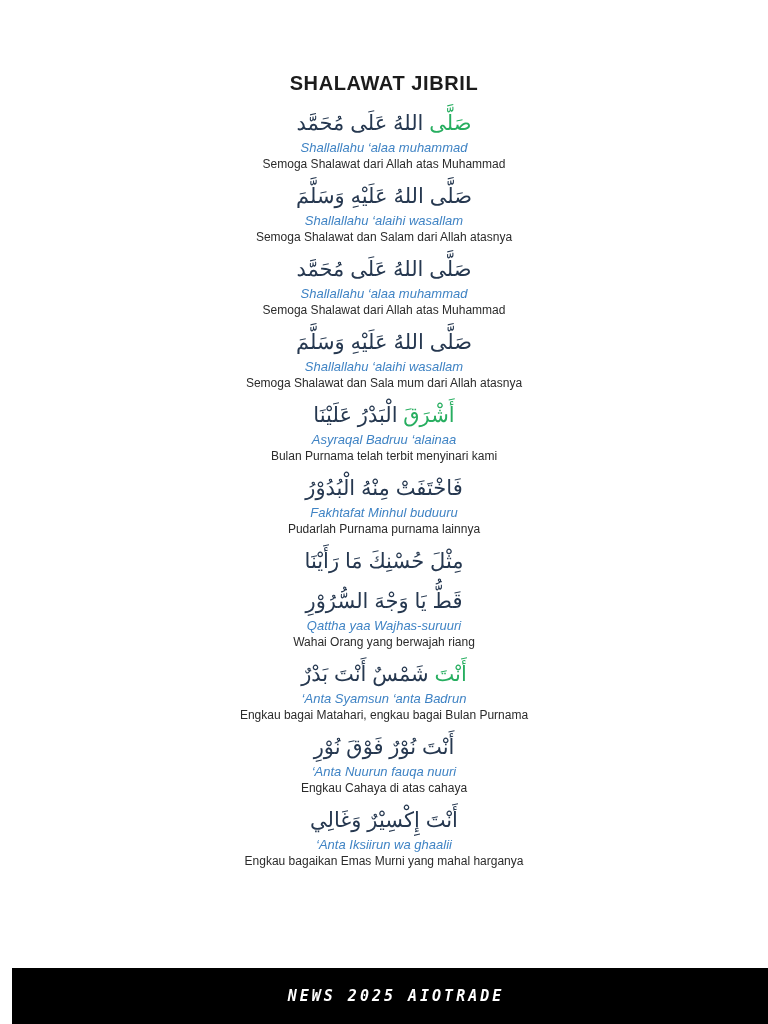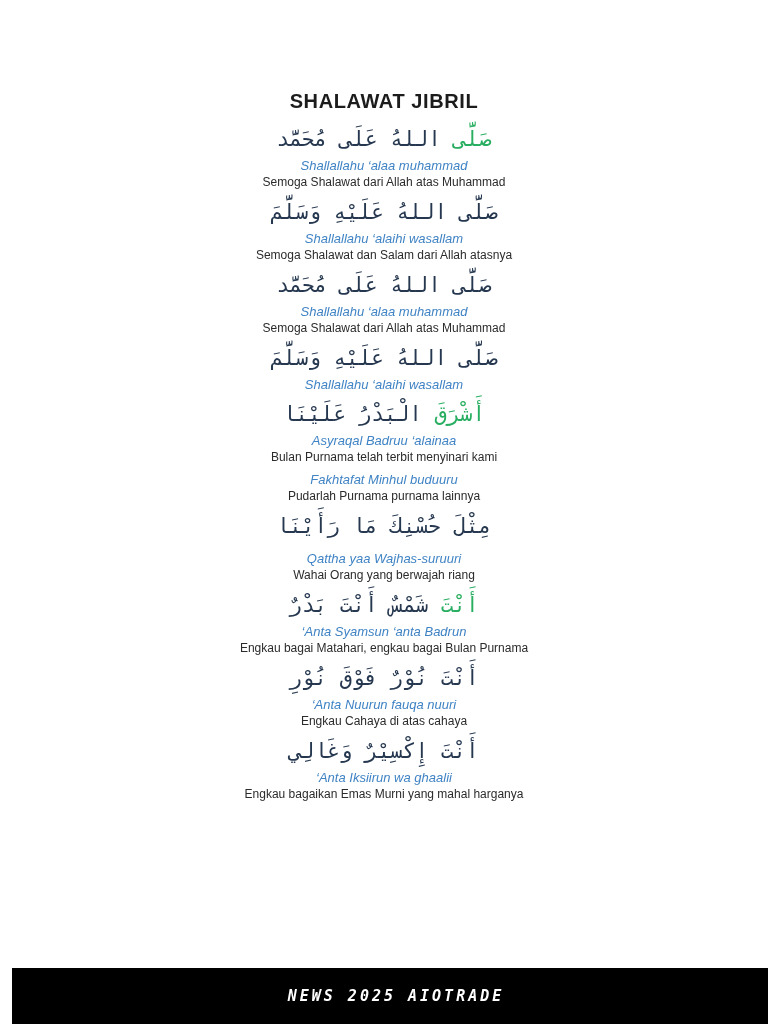--- a/index.html
+++ b/index.html
@@ -12,40 +12,40 @@
     font-family: "Liberation Sans", sans-serif;
   }
   .page {
     position: relative;
     width: 768px;
     height: 1024px;
     background: #ffffff;
   }
   .content {
     box-sizing: border-box;
-    padding-top: 90px;
+    padding-top: 72px;
     width: 768px;
     text-align: center;
   }
   .title {
     font-size: 20px;
     font-weight: bold;
     color: #1c1c1c;
     letter-spacing: 0.6px;
     line-height: 22px;
     margin: 0 0 12px 0;
   }
   .stanza {
     margin: 0 auto 6px auto;
     width: 620px;
   }
   .arabic {
     direction: rtl;
     unicode-bidi: embed;
-    font-family: Liberation Mono, monospace;
+    font-family: Liberation Sans, sans-serif;
     font-size: 21px;
     line-height: 34px;
     color: var(--arabic, #263850);
     white-space: nowrap;
   }
   .arabic .hl {
     color: var(--green, #27AE60);
   }
   .translit {
     font-size: 13px;
@@ -100,38 +100,41 @@
 
   <div class="stanza">
     <div class="arabic" dir="rtl"><span>صَلَّى اللهُ عَلَى مُحَمَّد</span></div>
     <div class="translit">Shallallahu ‘alaa muhammad</div>
     <div class="translation">Semoga Shalawat dari Allah atas Muhammad</div>
   </div>
 
   <div class="stanza">
     <div class="arabic" dir="rtl"><span>صَلَّى اللهُ عَلَيْهِ وَسَلَّمَ</span></div>
     <div class="translit">Shallallahu ‘alaihi wasallam</div>
+    <div class="translation">Semoga Shalawat dan Sala mum dari Allah atasnya</div>
   </div>
 
   <div class="stanza">
     <div class="arabic" dir="rtl"><span class="hl">أَشْرَقَ</span><span> الْبَدْرُ عَلَيْنَا</span></div>
     <div class="translit">Asyraqal Badruu ‘alainaa</div>
     <div class="translation">Bulan Purnama telah terbit menyinari kami</div>
   </div>
 
   <div class="stanza">
+    <div class="arabic" dir="rtl"><span>فَاخْتَفَتْ مِنْهُ الْبُدُوْرُ</span></div>
     <div class="translit">Fakhtafat Minhul buduuru</div>
     <div class="translation">Pudarlah Purnama purnama lainnya</div>
   </div>
 
   <div class="stanza">
     <div class="arabic" dir="rtl"><span>مِثْلَ حُسْنِكَ مَا رَأَيْنَا</span></div>
   </div>
 
   <div class="stanza">
+    <div class="arabic" dir="rtl"><span>قَطُّ يَا وَجْهَ السُّرُوْرِ</span></div>
     <div class="translit">Qattha yaa Wajhas-suruuri</div>
     <div class="translation">Wahai Orang yang berwajah riang</div>
   </div>
 
   <div class="stanza">
     <div class="arabic" dir="rtl"><span class="hl">أَنْتَ</span><span> شَمْسٌ أَنْتَ بَدْرٌ</span></div>
     <div class="translit">‘Anta Syamsun ‘anta Badrun</div>
     <div class="translation">Engkau bagai Matahari, engkau bagai Bulan Purnama</div>
   </div>
 

